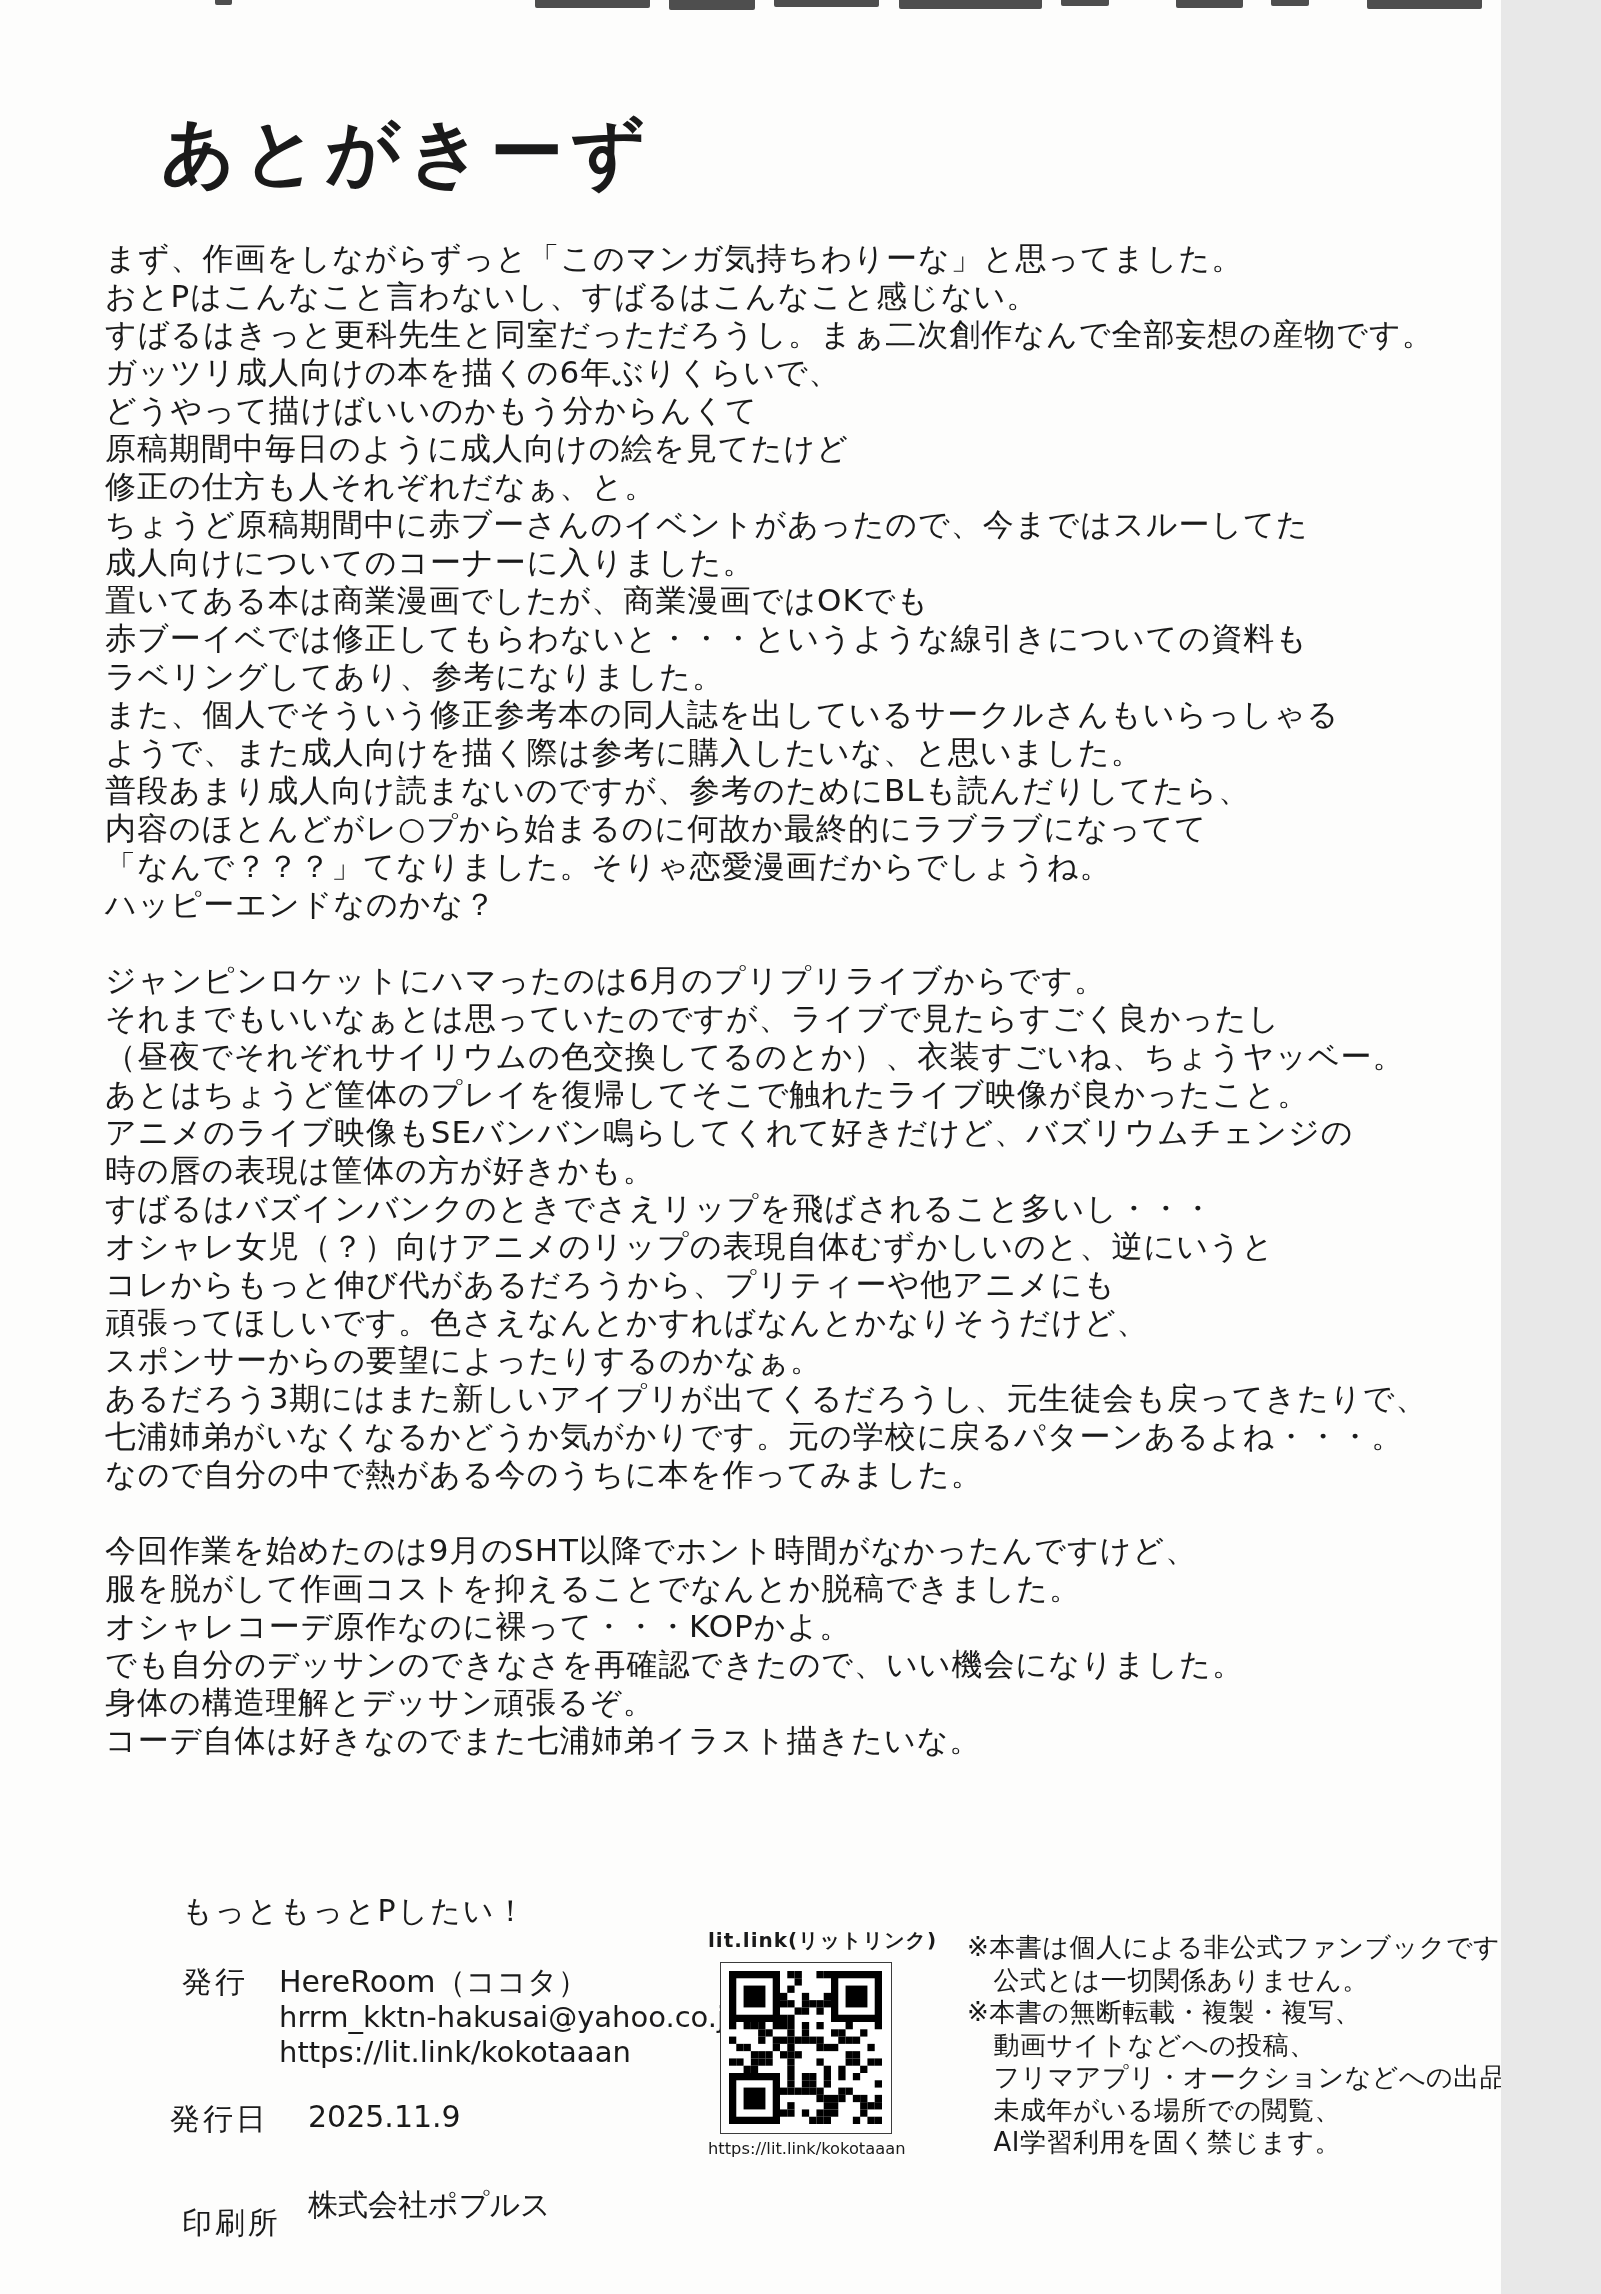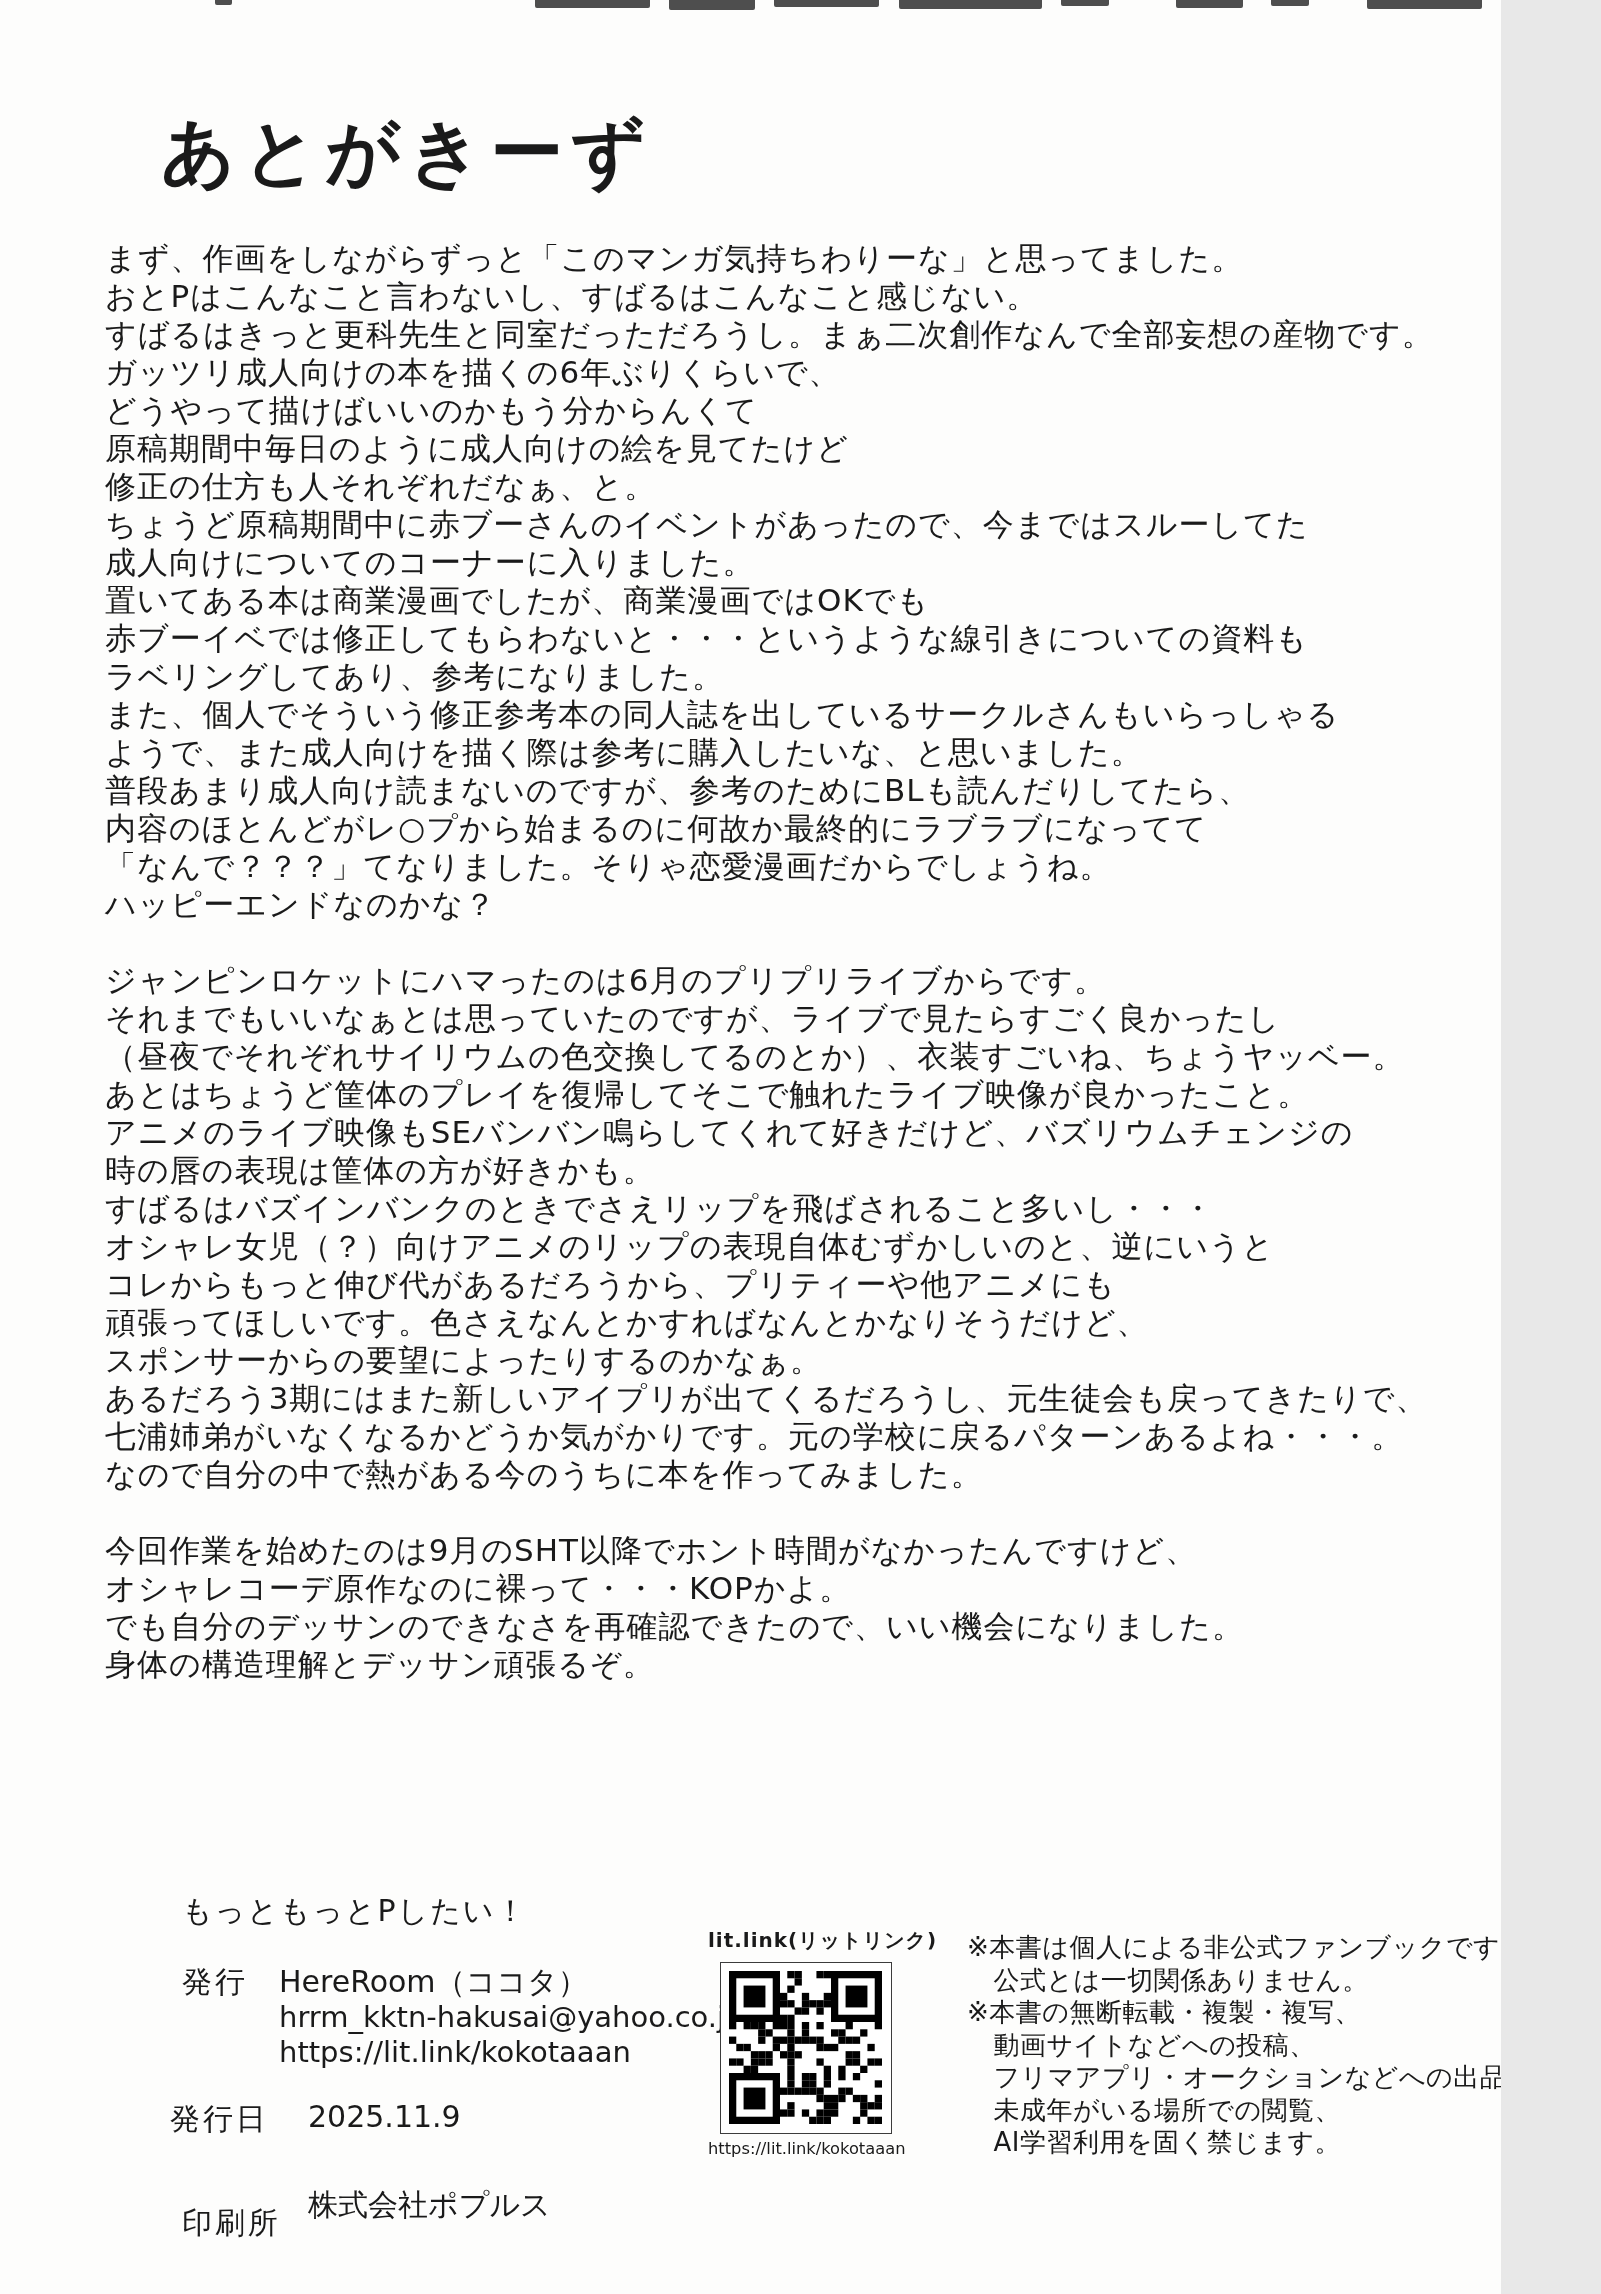--- a/index.html
+++ b/index.html
@@ -115,23 +115,25 @@
         <div class="line">コレからもっと伸び代があるだろうから、プリティーや他アニメにも</div>
         <div class="line">頑張ってほしいです。色さえなんとかすればなんとかなりそうだけど、</div>
         <div class="line">スポンサーからの要望によったりするのかなぁ。</div>
         <div class="line">あるだろう3期にはまた新しいアイプリが出てくるだろうし、元生徒会も戻ってきたりで、</div>
         <div class="line">七浦姉弟がいなくなるかどうか気がかりです。元の学校に戻るパターンあるよね・・・。</div>
         <div class="line">なので自分の中で熱がある今のうちに本を作ってみました。</div>
       </div>
     <div class="para">
 
     <div class="line">今回作業を始めたのは9月のSHT以降でホント時間がなかったんですけど、</div>
+        <div class="line">服を脱がして作画コストを抑えることでなんとか脱稿できました。</div>
         <div class="line">オシャレコーデ原作なのに裸って・・・KOPかよ。</div>
         <div class="line">でも自分のデッサンのできなさを再確認できたので、いい機会になりました。</div>
         <div class="line">身体の構造理解とデッサン頑張るぞ。</div>
+        <div class="line">コーデ自体は好きなのでまた七浦姉弟イラスト描きたいな。</div>
       </div>
   </div>
 
   <div class="colophon">
     <div class="book-title">もっともっとPしたい！</div>
 
     <div class="pub-label">発行</div>
     <div class="pub-name">HereRoom（ココタ）</div>
     <div class="pub-email">hrrm_kktn-hakusai@yahoo.co.jp</div>
     <div class="pub-url">https://lit.link/kokotaaan</div>

